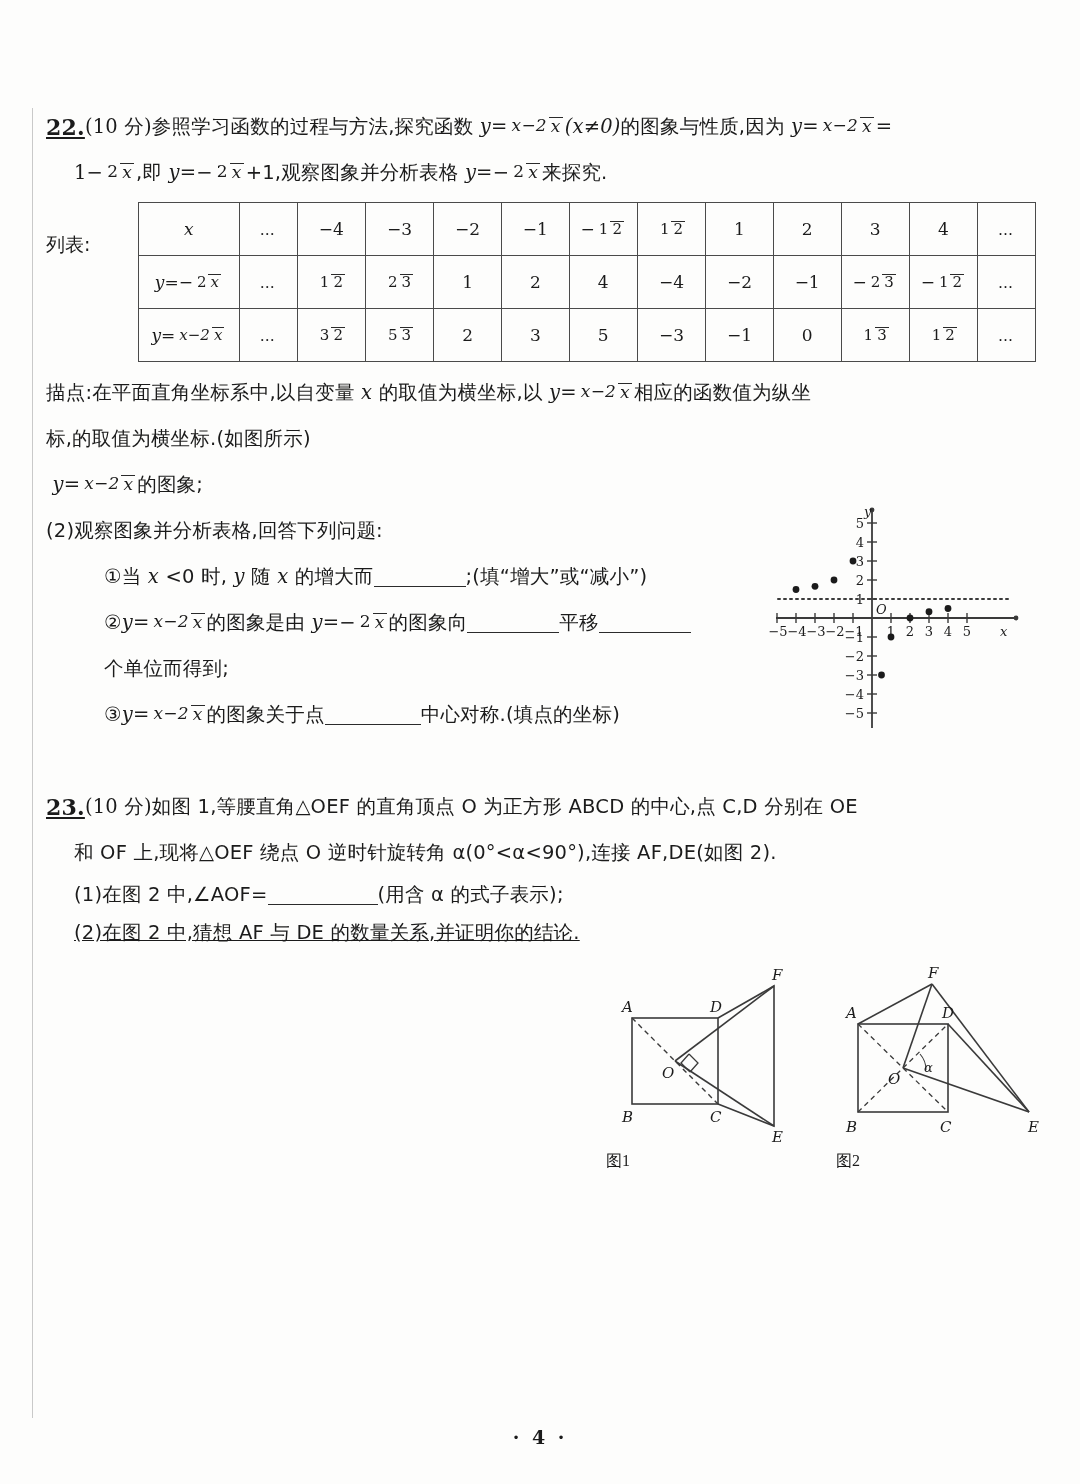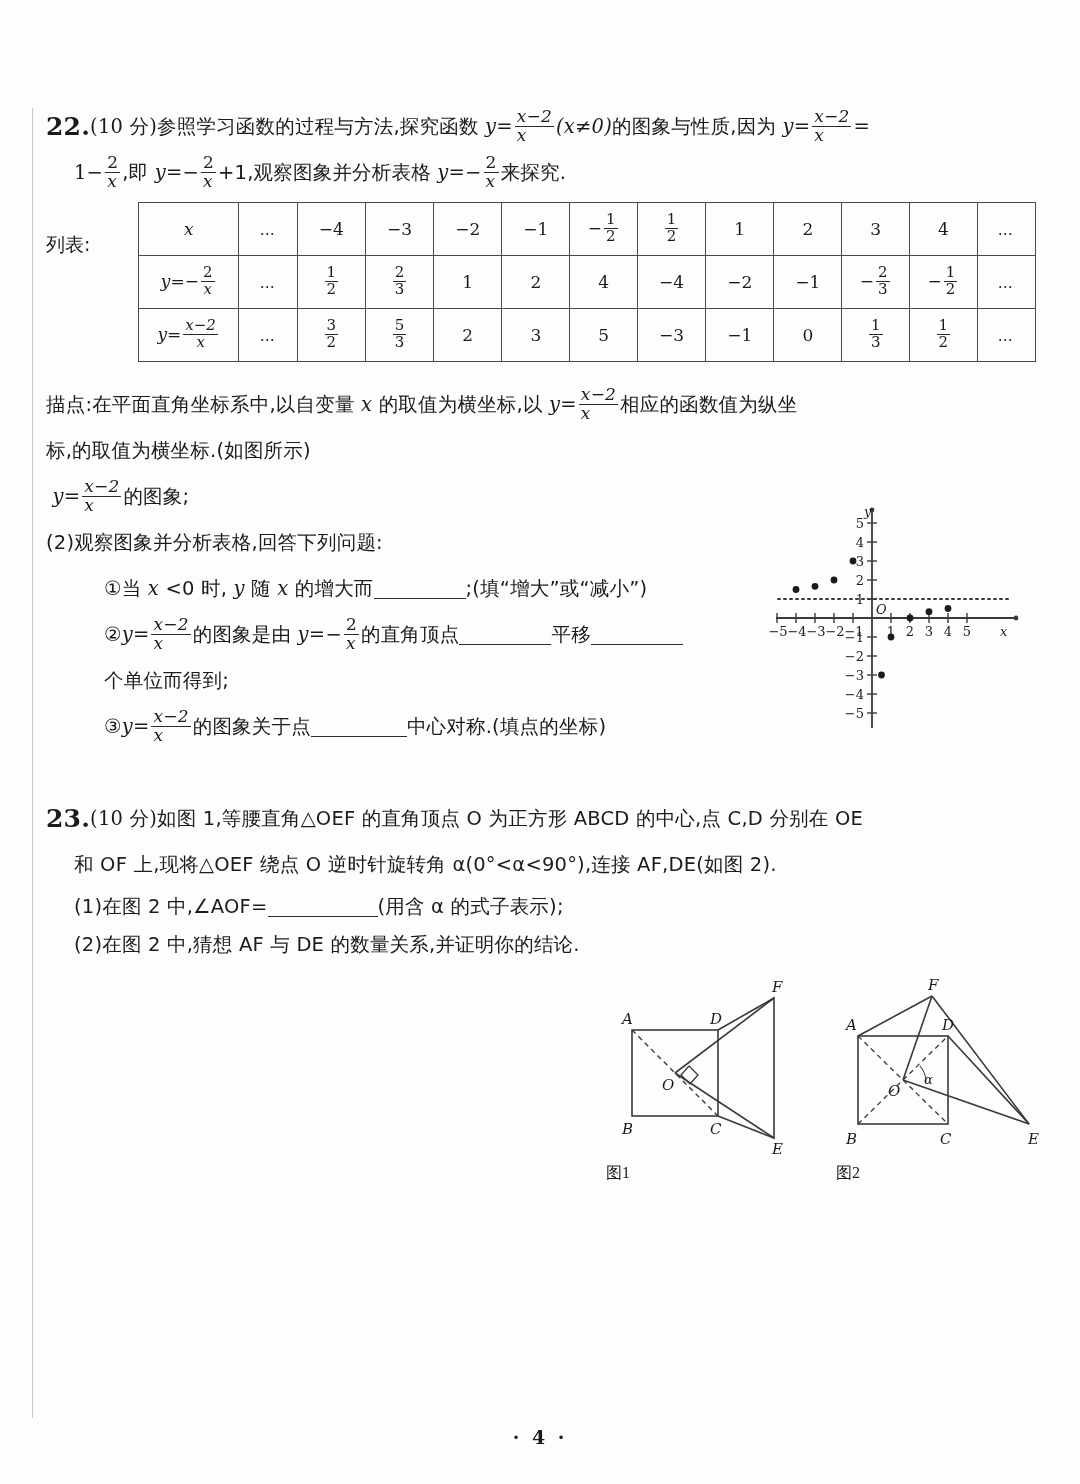--- a/index.html
+++ b/index.html
@@ -19,38 +19,38 @@
   .left-rule{
     position:absolute;left:32px;top:108px;width:1px;height:1310px;
     background:#c9c9c9;
   }
   .content{
     position:absolute;left:46px;top:104px;width:990px;
   }
   
   .mi{font-style:italic;font-family:"DejaVu Serif","Liberation Serif",serif;}
   .frac{
-    display:inline-flex;flex-direction:column;
+    display:inline-flex;flex-direction:row;align-items:center;
     vertical-align:middle;margin:0 2px;
     position:relative;top:-1px;
   }
   .frac .num{font-size:17px;line-height:1.05;padding:0 2px;}
   .frac .den{font-size:17px;line-height:1.05;padding:0 2px;border-top:1.3px solid #2a2a2a;}
   .frac.small .num,.frac.small .den{font-size:15px;}
   .cn{font-family:"DejaVu Sans","Liberation Sans",sans-serif;}
   .blank{
     display:inline-block;border-bottom:1.3px solid #2b2b2b;
     height:1em;vertical-align:-2px;
   }
   
   .qline{
     font-size:19.5px;line-height:46px;
     letter-spacing:.2px;
   }
-  .qnum{font-weight:bold;font-size:25px;}
+  .qnum{font-weight:bold;font-size:22px;text-decoration:underline;}
   .indent1{margin-left:28px;}
   .indent2{margin-left:58px;}
   .rowline{display:flex;align-items:center;flex-wrap:nowrap;}
   
   .tblwrap{display:flex;align-items:flex-start;margin-top:6px;}
   .tbllabel{font-size:19px;padding-top:30px;width:96px;}
   table.vtable{border-collapse:collapse;}
   table.vtable td{
     border:1.1px solid #4a4a4a;
     text-align:center;vertical-align:middle;
@@ -219,21 +219,21 @@
           <td class="val"><span class="frac small">
                   <span class="num">1</span>
                   <span class="den">2</span>
                 </span></td>
           <td class="dots"><span class="dotsg">…</span></td>
         </tr>
       </tbody>
         </table>
     </div>
 
-    <div class="qline rowline" style="margin-top:20px;">
+    <div class="qline rowline" style="margin-top:8px;">
       <span class="cn">描点:</span>
       <span class="cn">在平面直角坐标系中,以自变量</span>
       <span class="mi">&nbsp;x&nbsp;</span>
       <span class="cn">的取值为横坐标,以</span>
       <span class="mi">&nbsp;y</span>
         <span>=</span>
       <span class="frac">
         <span class="num mi">x−2</span>
           <span class="den mi">x</span>
       </span>
@@ -274,21 +274,21 @@
           <span class="den mi">x</span>
       </span>
       <span class="cn">的图象是由</span>
       <span class="mi">&nbsp;y</span>
       <span>=</span>
         <span>−</span>
       <span class="frac">
         <span class="num">2</span>
           <span class="den mi">x</span>
       </span>
-      <span class="cn">的直角顶点</span>
+      <span class="cn">的图象向</span>
       <span class="blank" style="width:92px;"></span>
       <span class="cn">平移</span>
       <span class="blank" style="width:92px;"></span>
     </div>
 
     <div class="qline cn indent2">个单位而得到;</div>
 
     <div class="qline rowline indent2">
       <span class="cn">③</span>
       <span class="mi">y</span>
@@ -307,21 +307,21 @@
       <span>(10 分)</span>
       <span class="cn">如图 1,等腰直角△OEF 的直角顶点 O 为正方形 ABCD 的中心,点 C,D 分别在 OE</span>
     </div>
     <div class="qline cn indent1">和 OF 上,现将△OEF 绕点 O 逆时针旋转角 α(0°&lt;α&lt;90°),连接 AF,DE(如图 2).</div>
 
     <div class="qline rowline indent1" style="line-height:38px;">
       <span class="cn">(1)在图 2 中,∠AOF=</span>
       <span class="blank" style="width:110px;"></span>
       <span class="cn">(用含 α 的式子表示);</span>
     </div>
-    <div class="qline cn indent1" style="line-height:38px;">(2)在图 2 中,猜想 AF 与 DE 的数量关系,并证明你的结论.</div>
+    <div class="qline cn indent1" style="line-height:38px;text-decoration:underline;">(2)在图 2 中,猜想 AF 与 DE 的数量关系,并证明你的结论.</div>
 
     <div class="figs">
 
       <div class="fig1">
         <svg width="215" height="185" viewBox="0 0 215 185">
           <g stroke="#3a3a3a" fill="none" stroke-width="1.6">
 
             <rect x="26" y="56" width="86" height="86"></rect>
 
             <polyline points="112,56 168,24 168,164 112,142"></polyline>

